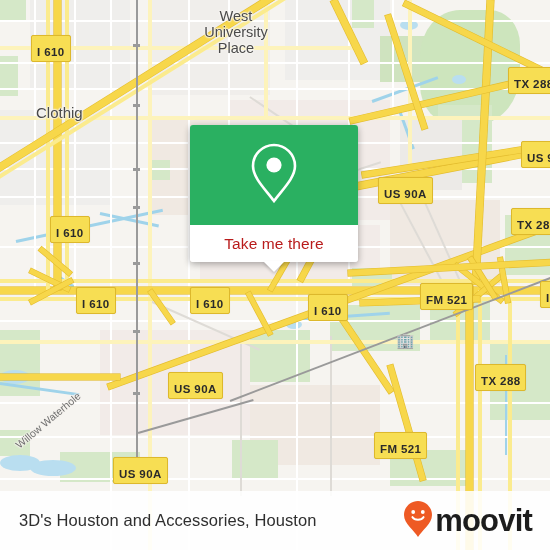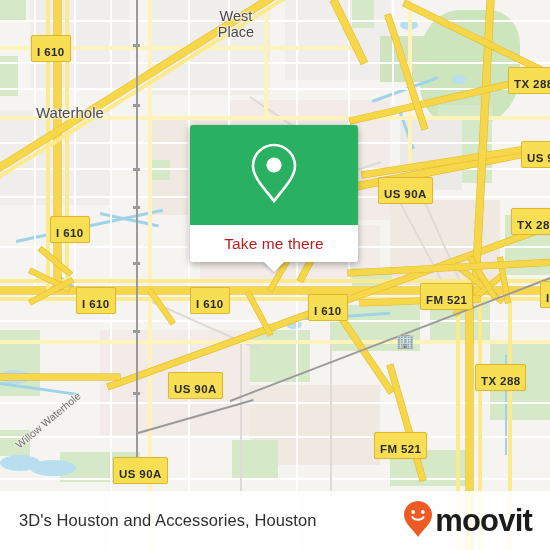--- a/index.html
+++ b/index.html
@@ -323,23 +323,24 @@
 
     <div class="rail" style="left:230px; top:400px; width:360px; height:1.8px; transform:rotate(-21deg);"></div>
     <div class="rail" style="left:138px; top:432px; width:120px; height:1.6px; transform:rotate(-16deg);"></div>
 
     <div class="poi-icon" style="left:396px; top:332px;">🏢</div>
 
     <div class="street-lbl" style="left:17px; top:440px; transform:rotate(-40deg);">Willow Waterhole</div>
 
     <div class="place-multi" style="left:196px; top:8px; width:80px;">
       <div>West</div>
+      <div>University</div>
       <div>Place</div>
     </div>
-    <div class="place" style="left:36px; top:104px;">Waterhole</div>
+    <div class="place" style="left:36px; top:104px;">Clothig</div>
 
     <div class="shield" style="left:31px;  top:35px;">I 610</div>
     <div class="shield" style="left:50px;  top:216px;">I 610</div>
     <div class="shield" style="left:76px;  top:287px;">I 610</div>
     <div class="shield" style="left:190px; top:287px;">I 610</div>
     <div class="shield" style="left:308px; top:294px;">I 610</div>
     <div class="shield" style="left:378px; top:177px;">US 90A</div>
     <div class="shield" style="left:168px; top:372px;">US 90A</div>
     <div class="shield" style="left:113px; top:457px;">US 90A</div>
     <div class="shield" style="left:508px; top:67px;">TX 288</div>

